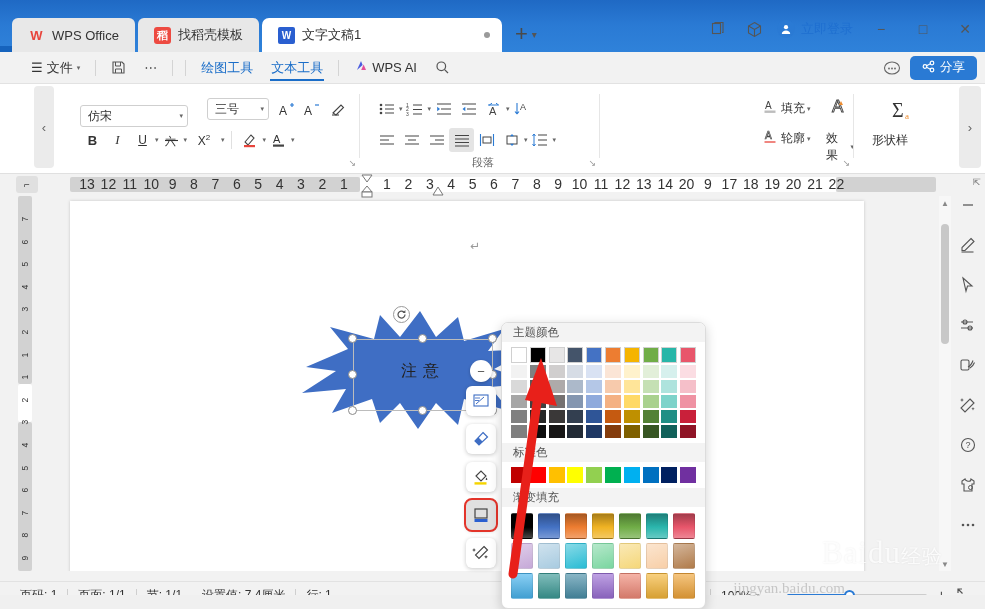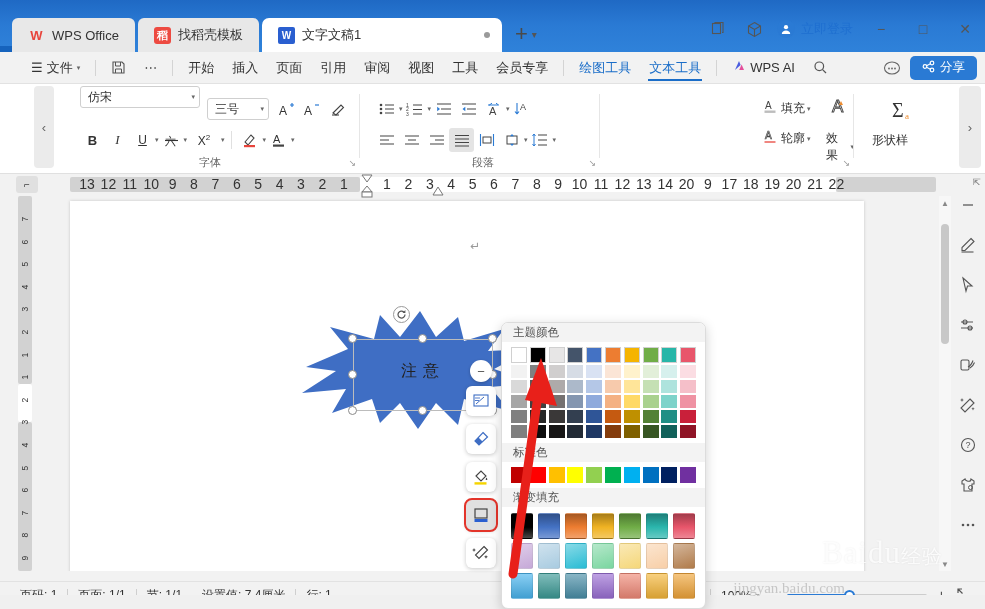--- a/index.html
+++ b/index.html
@@ -226,30 +226,20 @@
   </div>
   <div class="vdiv"></div>
   <div class="mi">
     <svg width="15" height="15" viewBox="0 0 15 15">
         <path d="M2 2h9l2 2v9H2z" fill="none" stroke="#555" stroke-width="1.1"></path>
         <path d="M4.5 2v4h5V2M4.5 13V9h6v4" fill="none" stroke="#555" stroke-width="1"></path>
       </svg>
   </div>
   <div class="mi">⋯</div>
   <div class="vdiv"></div>
-  <div class="seg">
-    <div class="mi">开始</div>
-    <div class="mi">插入</div>
-    <div class="mi">页面</div>
-    <div class="mi">引用</div>
-    <div class="mi">审阅</div>
-    <div class="mi">视图</div>
-    <div class="mi">工具</div>
-    <div class="mi">会员专享</div>
-  </div>
   <div class="vdiv"></div>
   <div class="mi blue">绘图工具</div>
   <div class="mi blue sel">文本工具</div>
   <div class="vdiv"></div>
   <div class="mi">
     <span>
       <svg width="14" height="14" viewBox="0 0 14 14">
           <path d="M3 11 7 2l1.6 4z" fill="#4a5ce0"></path>
           <path d="M7.2 11 9.6 5.4 12 11z" fill="#e34f9a"></path>
         </svg>
@@ -282,21 +272,21 @@
     </span>
     <span>分享</span>
   </div>
 </div>
 
 <div class="ribbon">
   <div class="rb-collapse">‹</div>
   <div class="rb-expand">›</div>
 
   <div class="grp" style="left:60px; width:300px;">
-    <div class="combo" style="position:absolute;left:20px;top:0;width:120px;">
+    <div class="combo" style="position:absolute;left:20px;top:19px;width:108px;">
       <span>仿宋</span>
       <span class="cv">▾</span>
     </div>
     <div class="combo" style="position:absolute;left:147px;top:12px;width:62px;">
       <span>三号</span>
       <span class="cv">▾</span>
     </div>
     <div style="position:absolute;left:215px;top:11px;display:flex;">
       <div class="tbtn">
         <svg width="17" height="17" viewBox="0 0 17 17">
@@ -348,21 +338,20 @@
       </div>
       <div class="cv">▾</div>
       <div class="tbtn">
         <svg width="18" height="18" viewBox="0 0 18 18">
             <text x="3" y="12" font-size="11" font-family="Liberation Sans" fill="#333">A</text>
             <rect x="3" y="13.5" width="11" height="2.2" fill="#444"></rect>
           </svg>
       </div>
       <div class="cv">▾</div>
     </div>
-    <div class="grp-label">字体</div>
     <div class="grp-dlg">↘</div>
     <div class="grp-sep" style="right:0"></div>
   </div>
 
   <div class="grp" style="left:366px; width:234px;">
     <div style="position:absolute;left:8px;top:11px;display:flex;align-items:center;">
       <div class="tbtn">
         <svg width="18" height="16" viewBox="0 0 18 16">
             <circle cx="3" cy="4" r="1.3" fill="#444"></circle>
             <circle cx="3" cy="8" r="1.3" fill="#444"></circle>

